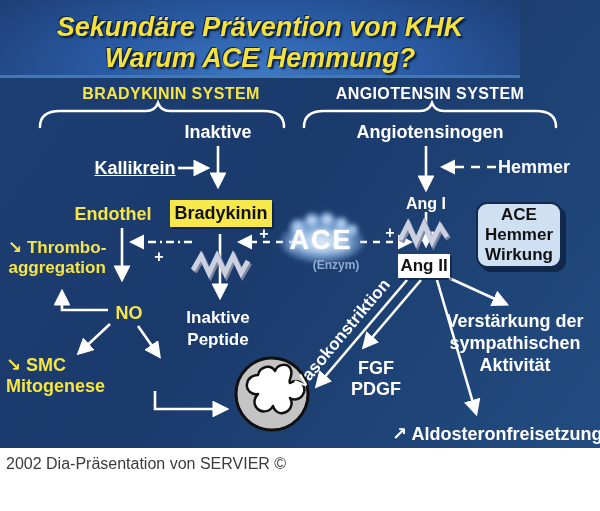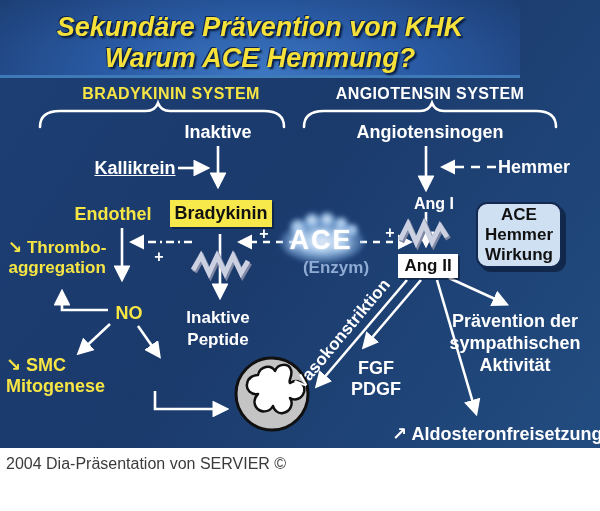--- a/index.html
+++ b/index.html
@@ -18,30 +18,30 @@
   .yel{color:#f7e544;}
   .wht{color:#ffffff;}
   .hdr{font-size:16px;letter-spacing:.4px;}
   .n18{font-size:18px;}
   .n17{font-size:17px;}
   .n16{font-size:16px;}
   .box{position:absolute;display:flex;align-items:center;justify-content:center;
        font-weight:bold;color:#111;}
   #bradykinin-box{left:170px;top:200px;width:102px;height:27px;background:#f7e84b;
        font-size:18px;box-shadow:2px 2px 0 rgba(5,15,35,.45);}
-  #ang2-box{left:398px;top:254px;width:60px;height:24px;background:#ffffff;
+  #ang2-box{left:398px;top:254px;width:52px;height:24px;background:#ffffff;
        font-size:17px;box-shadow:2px 2px 0 rgba(5,15,35,.45);}
   #ace-hemmer-box{left:476px;top:202px;width:82px;height:62px;background:#cfe0f2;
        border:2px solid #13294f;border-radius:11px;box-shadow:4px 4px 0 rgba(6,16,38,.55);
        flex-direction:column;font-size:17px;line-height:20px;}
   #ace-label{position:absolute;left:321px;top:225px;transform:translateX(-50%);
        color:#fff;font-weight:bold;font-size:27px;letter-spacing:2px;
        text-shadow:0 0 7px rgba(205,228,255,.95),0 0 2px rgba(255,255,255,.9);}
   #enzym-label{position:absolute;left:336px;top:258px;transform:translateX(-50%);
-       color:#8fabd4;font-weight:bold;font-size:17px;}
+       color:#8fabd4;font-weight:bold;font-size:12px;}
   .plus{position:absolute;color:#fff;font-weight:bold;font-size:16px;transform:translate(-50%,-50%);}
   #vasokonstriktion{position:absolute;left:343px;top:334px;color:#fff;font-weight:bold;font-size:17px;
        transform:translate(-50%,-50%) rotate(-50deg);white-space:nowrap;}
   svg{position:absolute;left:0;top:0;}
   #footer-text{position:absolute;left:6px;top:455px;color:#3b3b3b;font-size:16px;}
   .diagicon{font-weight:bold;}
 </style>
 </head>
 <body>
 
@@ -139,32 +139,32 @@
     </div>
 
 
     <div class="lbl c wht n17" style="left:218px;top:307px;line-height:22px;">
       <div>Inaktive</div>
       <div>Peptide</div>
     </div>
 
     <div class="lbl c wht n18" style="left:430px;top:122px;">Angiotensinogen</div>
     <div class="lbl wht n18" style="left:498px;top:157px;">Hemmer</div>
-    <div class="lbl c wht n16" style="left:426px;top:195px;margin-left:8px;">Ang I</div>
+    <div class="lbl c wht n16" style="left:426px;top:195px;">Ang I</div>
     <div id="ang2-box" class="box">Ang II</div>
 
     <div id="vasokonstriktion">Vasokonstriktion</div>
 
     <div class="lbl c wht n18" style="left:376px;top:358px;text-align:center;">
       <div>FGF</div>
       <div>PDGF</div>
     </div>
 
     <div class="lbl c wht n18" style="left:515px;top:310px;text-align:center;line-height:22px;">
-      <div>Prävention der</div>
+      <div>Verstärkung der</div>
       <div>sympathischen</div>
       <div>Aktivität</div>
     </div>
 
     <div class="lbl wht n18" style="left:392px;top:424px;">
       <span class="diagicon">↗</span>
       <span>Aldosteronfreisetzung</span>
     </div>
 
     <div id="ace-label">ACE</div>
@@ -173,14 +173,14 @@
       <div>ACE</div>
       <div>Hemmer</div>
       <div>Wirkung</div>
     </div>
 
     <div class="plus" style="left:159px;top:257px;">+</div>
     <div class="plus" style="left:264px;top:234px;">+</div>
     <div class="plus" style="left:390px;top:233px;">+</div>
   </div>
 
-  <div id="footer-text">2004 Dia-Präsentation von SERVIER ©</div>
+  <div id="footer-text">2002 Dia-Präsentation von SERVIER ©</div>
 </div>
 
 </body></html>

